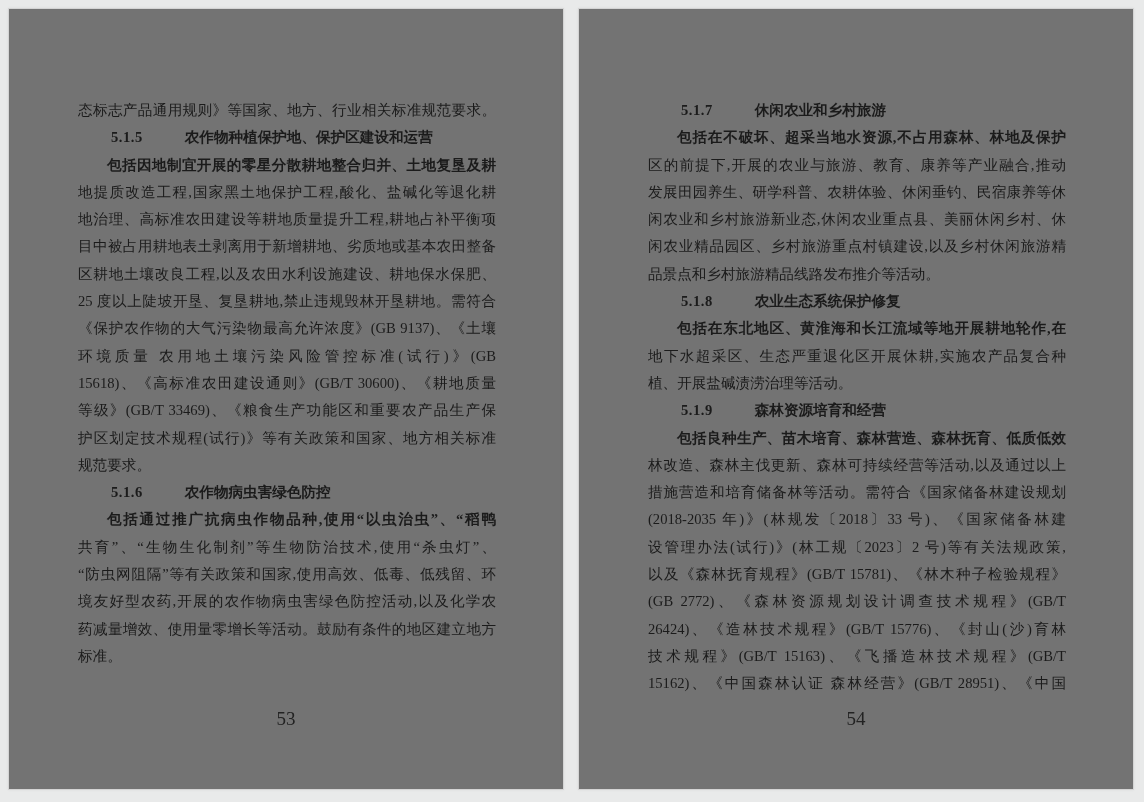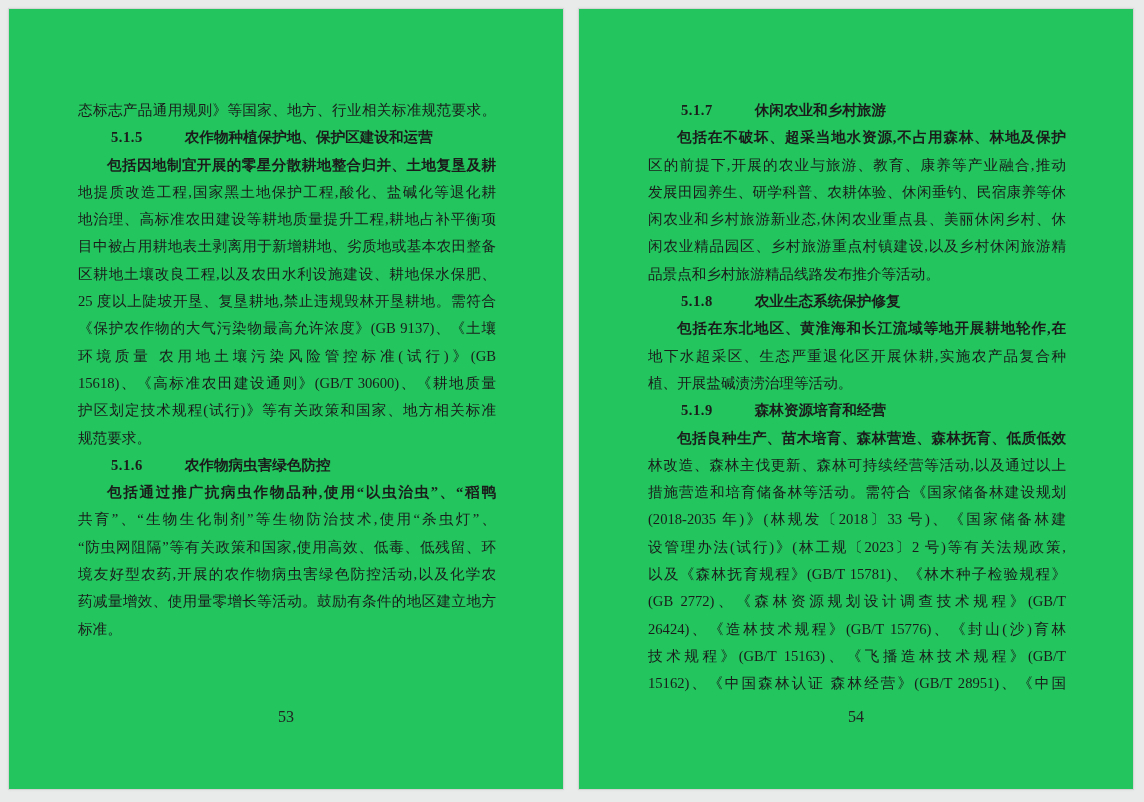--- a/index.html
+++ b/index.html
@@ -12,21 +12,21 @@
     background: #e9eaea;
     position: relative;
     overflow: hidden;
     font-family: "Liberation Serif", "DejaVu Serif", serif;
   }
   .page {
     position: absolute;
     top: 8px;
     width: 556px;
     height: 782px;
-    background: #22c55e;
+    background: #737373;
     border: 1px solid #d4d4d4;
     box-sizing: border-box;
     box-shadow: 0 0 3px rgba(0,0,0,0.06);
   }
   .page-left  { left: 8px; }
   .page-right { left: 578px; }
   .content {
     position: absolute;
     left: 69px;
     top: 88px;
@@ -53,21 +53,21 @@
     margin-left: 33px;
     letter-spacing: 0.5px;
   }
   .h-title { margin-left: 42px; }
   .footer {
     position: absolute;
     top: 699px;
     left: 0;
     width: 100%;
     text-align: center;
-    font-size: 16px;
+    font-size: 19px;
     color: #222222;
   }
 </style>
 </head>
 <body>
 
 <div>
 
   <div class="page page-left">
     <div class="content">
@@ -75,20 +75,21 @@
         <div class="line heading"><span class="h-num">5.1.5</span><span class="h-title">农作物种植保护地、保护区建设和运营</span></div>
         <div class="line body just ind">包括因地制宜开展的零星分散耕地整合归并、土地复垦及耕</div>
         <div class="line body just">地提质改造工程,国家黑土地保护工程,酸化、盐碱化等退化耕</div>
         <div class="line body just">地治理、高标准农田建设等耕地质量提升工程,耕地占补平衡项</div>
         <div class="line body just">目中被占用耕地表土剥离用于新增耕地、劣质地或基本农田整备</div>
         <div class="line body just">区耕地土壤改良工程,以及农田水利设施建设、耕地保水保肥、</div>
         <div class="line body just">25 度以上陡坡开垦、复垦耕地,禁止违规毁林开垦耕地。需符合</div>
         <div class="line body just">《保护农作物的大气污染物最高允许浓度》(GB 9137)、《土壤</div>
         <div class="line body just">环境质量 农用地土壤污染风险管控标准(试行)》(GB</div>
         <div class="line body just">15618)、《高标准农田建设通则》(GB/T 30600)、《耕地质量</div>
+        <div class="line body just">等级》(GB/T 33469)、《粮食生产功能区和重要农产品生产保</div>
         <div class="line body just">护区划定技术规程(试行)》等有关政策和国家、地方相关标准</div>
         <div class="line body">规范要求。</div>
         <div class="line heading"><span class="h-num">5.1.6</span><span class="h-title">农作物病虫害绿色防控</span></div>
         <div class="line body just ind">包括通过推广抗病虫作物品种,使用“以虫治虫”、“稻鸭</div>
         <div class="line body just">共育”、“生物生化制剂”等生物防治技术,使用“杀虫灯”、</div>
         <div class="line body just">“防虫网阻隔”等有关政策和国家,使用高效、低毒、低残留、环</div>
         <div class="line body just">境友好型农药,开展的农作物病虫害绿色防控活动,以及化学农</div>
         <div class="line body just">药减量增效、使用量零增长等活动。鼓励有条件的地区建立地方</div>
         <div class="line body">标准。</div>
       </div>

